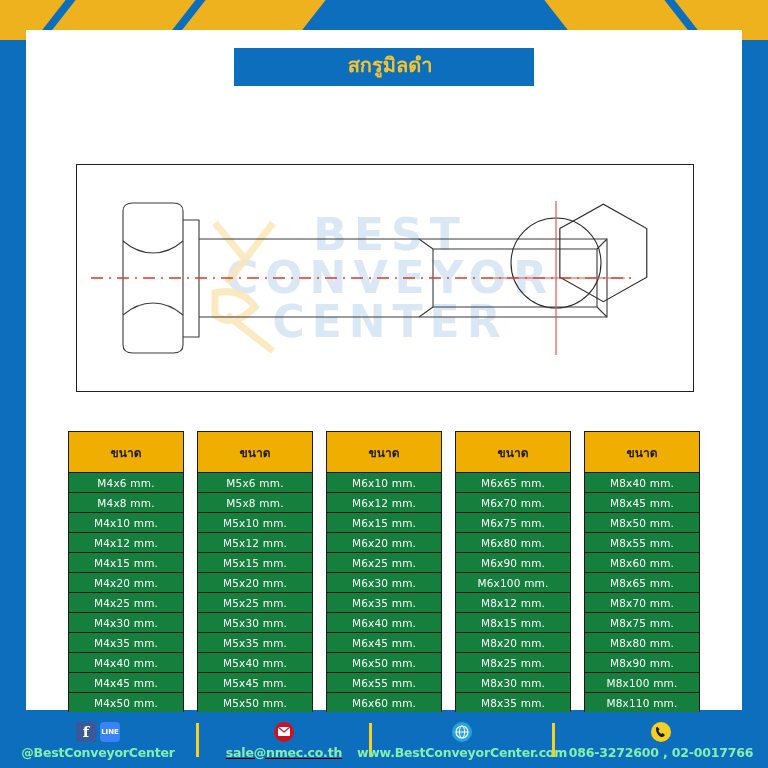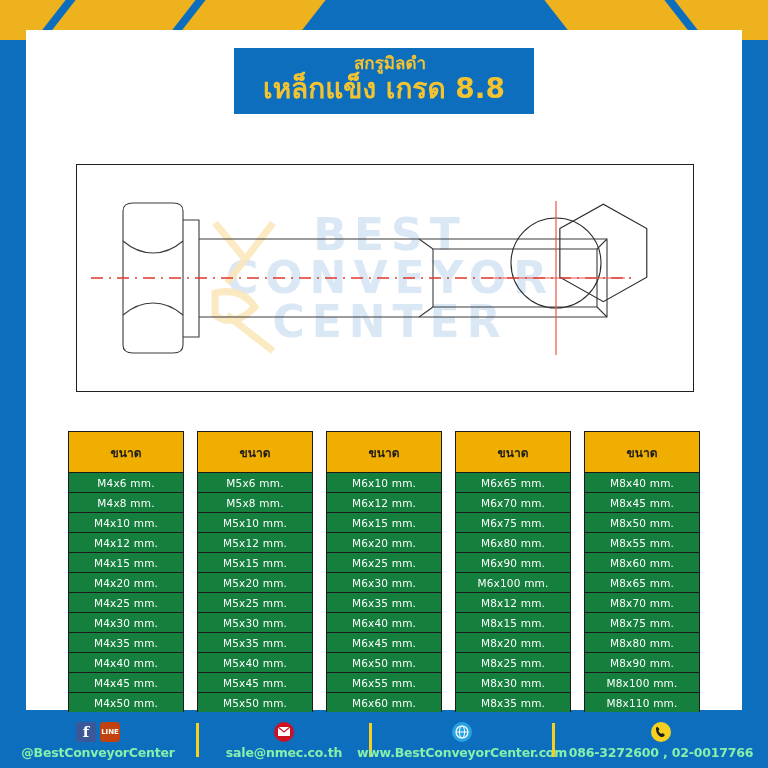--- a/index.html
+++ b/index.html
@@ -18,21 +18,21 @@
   .chev-r{background:#eeb21f;}
 
   
   .card{position:absolute;left:26px;top:30px;width:716px;height:680px;background:#ffffff;}
 
   
   .title-box{position:absolute;left:208px;top:18px;width:300px;padding:6px 0 10px;
              background:#0d6ebd;text-align:center;}
   .title-line{color:#f4c430;font-weight:bold;line-height:1.12;
               font-family:"DejaVu Sans","Liberation Sans",sans-serif;}
-  .t1{font-size:17px;padding-left:12px;}
+  .t1{font-size:20px;padding-left:12px;}
   .t2{font-size:28px;}
 
   
   .draw-box{position:absolute;left:50px;top:134px;width:616px;height:226px;
             border:1.4px solid #231f20;background:#fff;overflow:hidden;}
   .wm{position:absolute;left:5px;top:0;width:100%;height:100%;
       display:flex;flex-direction:column;justify-content:center;align-items:center;
       color:#dae7f5;font-weight:bold;letter-spacing:7px;font-size:44px;line-height:0.98;
       pointer-events:none;}
   .draw-svg{position:absolute;left:0;top:0;}
@@ -53,21 +53,21 @@
           display:flex;align-items:center;}
   .fgroup{display:flex;flex-direction:column;align-items:center;justify-content:center;
           flex:none;}
   .ficons{display:flex;gap:4px;align-items:center;height:22px;margin-bottom:2px;}
   .ftext{color:#86efac;font-size:12.5px;font-weight:bold;letter-spacing:-0.2px;white-space:nowrap;}
   .divider{width:3px;height:34px;background:#f5d020;flex:none;}
 
   .ic{width:20px;height:20px;display:inline-block;}
   .ic-fb{background:#3b5998;color:#fff;font-weight:bold;font-size:15px;
          display:flex;align-items:center;justify-content:center;font-family:"DejaVu Serif",serif;}
-  .ic-line{background:#c2410c;color:#fff;border-radius:4px;font-size:7px;font-weight:bold;
+  .ic-line{background:#3b82f6;color:#fff;border-radius:4px;font-size:7px;font-weight:bold;
            display:flex;align-items:center;justify-content:center;}
   .ic-mail{background:#cc1122;border-radius:50%;display:flex;align-items:center;justify-content:center;}
   .ic-web{background:#29a3e0;border-radius:50%;display:flex;align-items:center;justify-content:center;}
   .ic-phone{background:#f5d020;border-radius:50%;display:flex;align-items:center;justify-content:center;}
 </style>
 </head>
 <body>
 
 <div class="page">
 
@@ -76,21 +76,20 @@
     <div class="chev" style="left:60px;"></div>
     <div class="chev" style="left:190px;"></div>
     <div class="chev chev-r" style="left:560px;transform:skewX(38deg);"></div>
     <div class="chev chev-r" style="left:690px;transform:skewX(38deg);"></div>
   </div>
 
   <div class="card">
 
     <div class="title-box">
       <div class="title-line t1">สกรูมิลดำ</div>
-      <div class="title-line t2">เหล็กแข็ง เกรด 8.8</div>
     </div>
 
     <div class="draw-box">
       <div class="wm">
         <div>BEST</div>
         <div>CONVEYOR</div>
         <div>CENTER</div>
       </div>
 
       <svg class="draw-svg" width="616" height="226" viewBox="0 0 616 226">
@@ -223,21 +222,21 @@
     <div class="fgroup" style="width:196px;">
       <div class="ficons">
         <span class="ic ic-fb">f</span>
         <span class="ic ic-line">LINE</span>
       </div>
       <div class="ftext">@BestConveyorCenter</div>
     </div>
 
     <div class="divider"></div>
 
-    <div class="fgroup" style="width:170px;">
+    <div class="fgroup" style="width:170px;text-decoration:underline;">
       <div class="ficons">
         <span class="ic ic-mail">
           <svg width="12" height="9" viewBox="0 0 12 9">
               <rect x="0" y="0" width="12" height="9" fill="#fff"></rect>
               <path d="M0 0 L6 5 L12 0" stroke="#cc1122" stroke-width="1.2" fill="none"></path>
             </svg>
         </span>
       </div>
       <div class="ftext">sale@nmec.co.th</div>
     </div>

